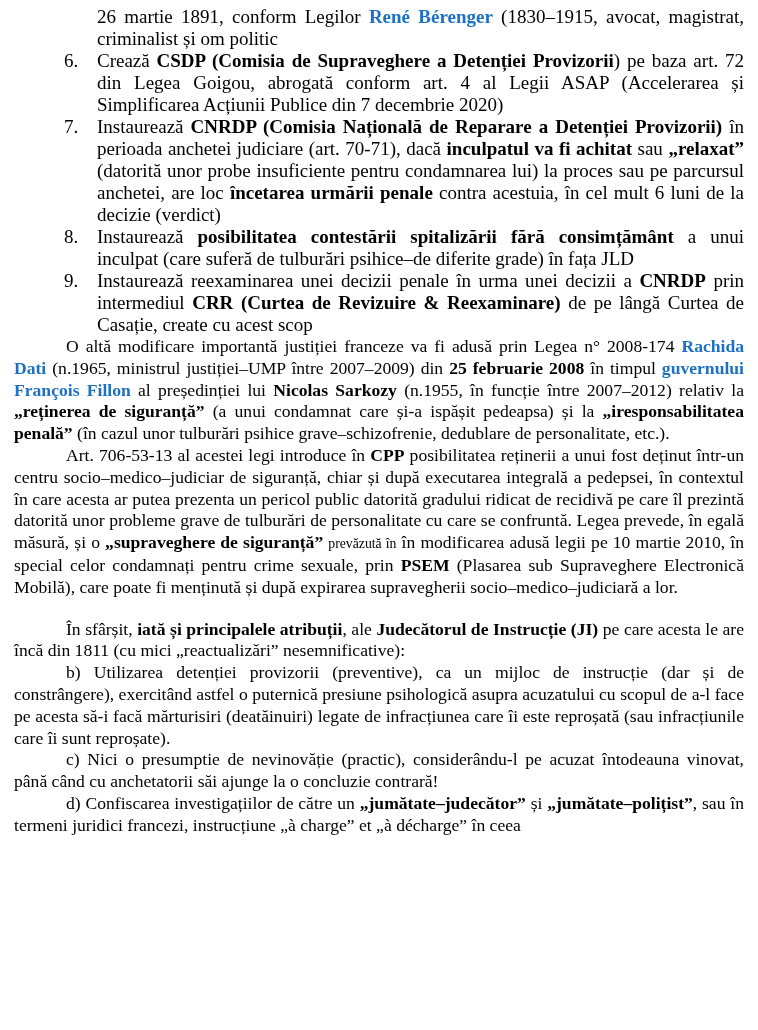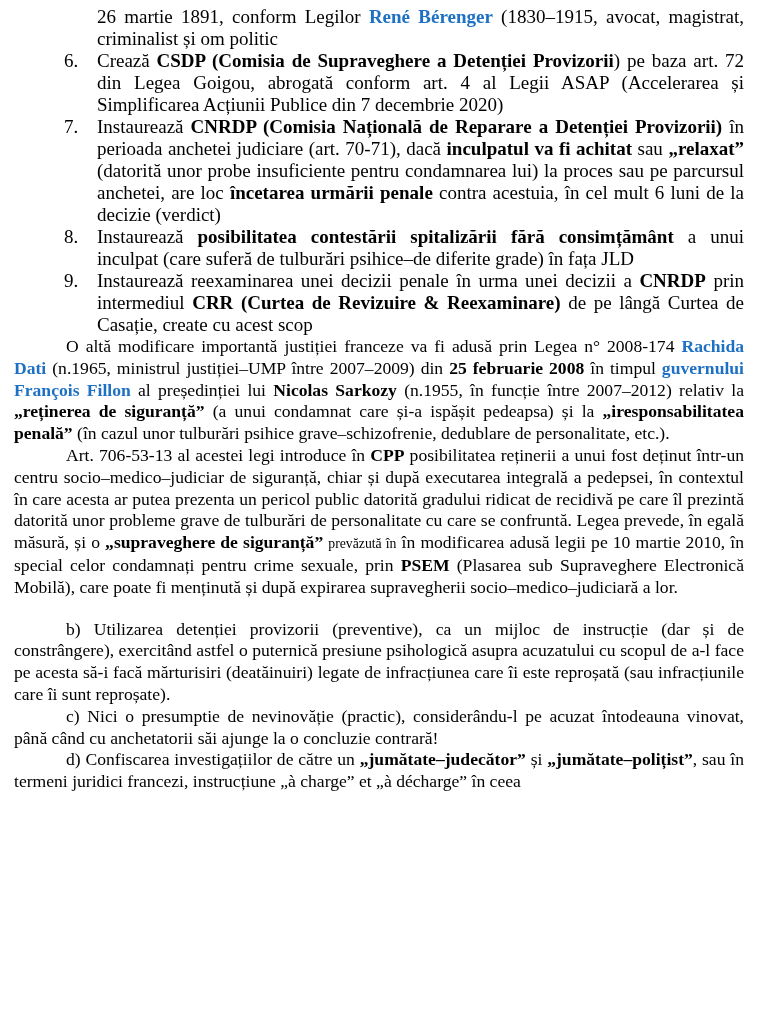--- a/index.html
+++ b/index.html
@@ -42,17 +42,18 @@
   <div class="list">
       <div class="list-item"><span class="num"></span><span><span>26 martie 1891, conform Legilor </span><span class="link">René Bérenger</span><span> (1830–1915, avocat, magistrat, criminalist și om politic</span></span></div>
       <div class="list-item"><span class="num">6.</span><span><span>Crează </span><span class="b">CSDP (Comisia de Supraveghere a Detenției Provizorii</span><span>) pe baza art. 72 din Legea Goigou, abrogată conform art. 4 al Legii ASAP (Accelerarea și Simplificarea Acțiunii Publice din 7 decembrie 2020)</span></span></div>
       <div class="list-item"><span class="num">7.</span><span><span>Instaurează </span><span class="b">CNRDP (Comisia Națională de Reparare a Detenției Provizorii)</span><span> în perioada anchetei judiciare (art. 70-71), dacă </span><span class="b">inculpatul va fi achitat</span><span> sau </span><span class="b">„relaxat”</span><span> (datorită unor probe insuficiente pentru condamnarea lui) la proces sau pe parcursul anchetei, are loc </span><span class="b">încetarea urmării penale</span><span> contra acestuia, în cel mult 6 luni de la decizie (verdict)</span></span></div>
       <div class="list-item"><span class="num">8.</span><span><span>Instaurează </span><span class="b">posibilitatea contestării spitalizării fără consimțământ</span><span> a unui inculpat (care suferă de tulburări psihice–de diferite grade) în fața JLD</span></span></div>
       <div class="list-item"><span class="num">9.</span><span><span>Instaurează reexaminarea unei decizii penale în urma unei decizii a </span><span class="b">CNRDP</span><span> prin intermediul </span><span class="b">CRR (Curtea de Revizuire &amp; Reexaminare)</span><span> de pe lângă Curtea de Casație, create cu acest scop</span></span></div>
     </div>
   <div class="paras">
       <p class="para"><span>O altă modificare importantă justiției franceze va fi adusă prin Legea n° 2008-174 </span><span class="link">Rachida Dati</span><span> (n.1965, ministrul justiției–UMP între 2007–2009) din </span><span class="b">25 februarie 2008</span><span> în timpul </span><span class="link">guvernului François Fillon</span><span> al președinției lui </span><span class="b">Nicolas Sarkozy</span><span> (n.1955, în funcție între 2007–2012) relativ la </span><span class="b">„reținerea de siguranță”</span><span> (a unui condamnat care și-a ispășit pedeapsa) și la </span><span class="b">„iresponsabilitatea penală”</span><span> (în cazul unor tulburări psihice grave–schizofrenie, dedublare de personalitate, etc.).</span></p>
       <p class="para"><span>Art. 706-53-13 al acestei legi introduce în </span><span class="b">CPP</span><span> posibilitatea reținerii a unui fost deținut într-un centru socio–medico–judiciar de siguranță, chiar și după executarea integrală a pedepsei, în contextul în care acesta ar putea prezenta un pericol public datorită gradului ridicat de recidivă pe care îl prezintă datorită unor probleme grave de tulburări de personalitate cu care se confruntă. Legea prevede, în egală măsură, și o </span><span class="b">„supraveghere de siguranță”</span><span> </span><span class="small">prevăzută în</span><span> în modificarea adusă legii pe 10 martie 2010, în special celor condamnați pentru crime sexuale, prin </span><span class="b">PSEM</span><span> (Plasarea sub Supraveghere Electronică Mobilă), care poate fi menținută și după expirarea supravegherii socio–medico–judiciară a lor.</span></p>
+      <p class="para"><span>În sfârșit, </span><span class="b">iată și principalele atribuții</span><span>, ale </span><span class="b">Judecătorul de Instrucție (JI)</span><span> pe care acesta le are încă din 1811 (cu mici „reactualizări” nesemnificative):</span></p>
       <p class="para"><span>b) Utilizarea detenției provizorii (preventive), ca un mijloc de instrucție (dar și de constrângere), exercitând astfel o puternică presiune psihologică asupra acuzatului cu scopul de a-l face pe acesta să-i facă mărturisiri (deatăinuiri) legate de infracțiunea care îi este reproșată (sau infracțiunile care îi sunt reproșate).</span></p>
       <p class="para"><span>c) Nici o presumptie de nevinovăție (practic), considerându-l pe acuzat întodeauna vinovat, până când cu anchetatorii săi ajunge la o concluzie contrară!</span></p>
       <p class="para"><span>d) Confiscarea investigațiilor de către un </span><span class="b">„jumătate–judecător”</span><span> și </span><span class="b">„jumătate–polițist”</span><span>, sau în termeni juridici francezi, instrucțiune „à charge” et „à décharge” în ceea</span></p>
     </div>
 </div>
 
 </body></html>

